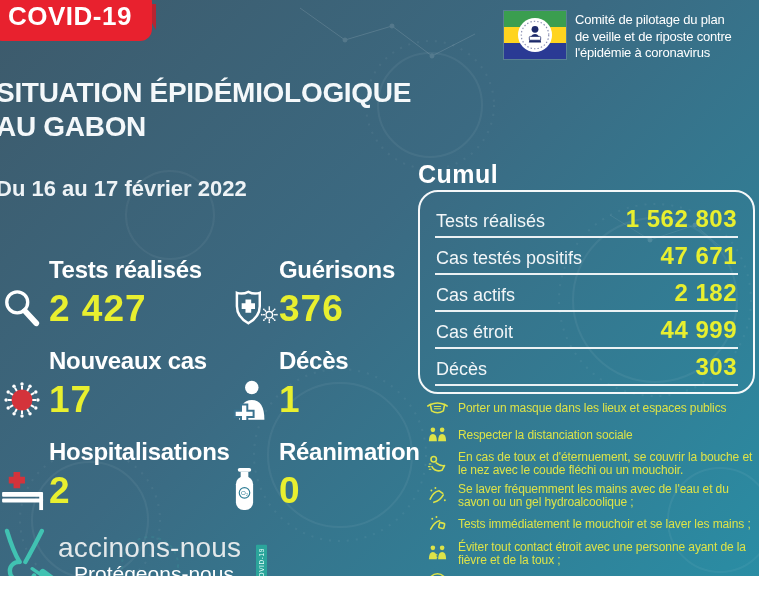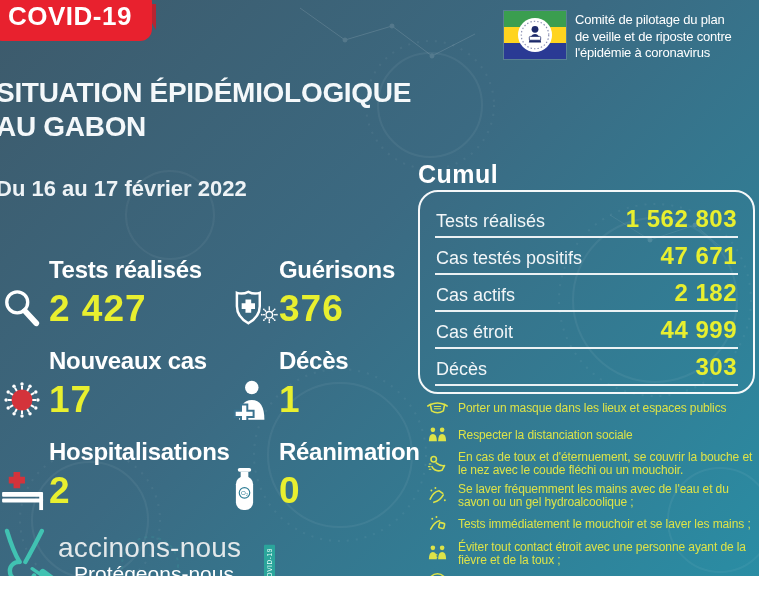--- a/index.html
+++ b/index.html
@@ -49,21 +49,21 @@
   .stat{display:flex;align-items:flex-end;}
   .s-icon{width:47px;flex:0 0 47px;display:flex;justify-content:flex-start;align-items:flex-end;
     margin-bottom:5px;color:#fff;}
   .s-txt{display:flex;flex-direction:column;}
   .s-label{color:#fff;font-size:24px;font-weight:bold;letter-spacing:-.3px;white-space:nowrap;}
   .s-value{color:var(--yellow);font-size:37px;font-weight:bold;line-height:50px;letter-spacing:1px;}
 
   
   .campaign{position:absolute;left:0;top:528px;display:flex;align-items:center;z-index:2;}
   .hand{width:74px;height:64px;margin-right:-16px;flex:0 0 74px;}
-  .camp-txt{position:relative;padding-right:34px;}
+  .camp-txt{position:relative;padding-right:26px;}
   .camp-line1{color:#e3e8ea;font-size:28px;letter-spacing:.2px;line-height:28px;}
   .camp-line2{color:#fff;font-size:21px;line-height:24px;margin-left:16px;}
   .camp-badge{position:absolute;right:0;bottom:0;background:#2ba59b;color:#e8fffb;
     writing-mode:vertical-rl;transform:rotate(180deg);font-size:6.5px;letter-spacing:.6px;
     padding:3px 2px;border-radius:1px;}
 
   
   .guidelines{position:absolute;left:427px;top:398px;width:332px;z-index:2;}
   .g-item{display:flex;align-items:center;margin-bottom:5.5px;}
   .g-icon{width:22px;height:21px;flex:0 0 22px;margin-right:9px;color:var(--guide);}

